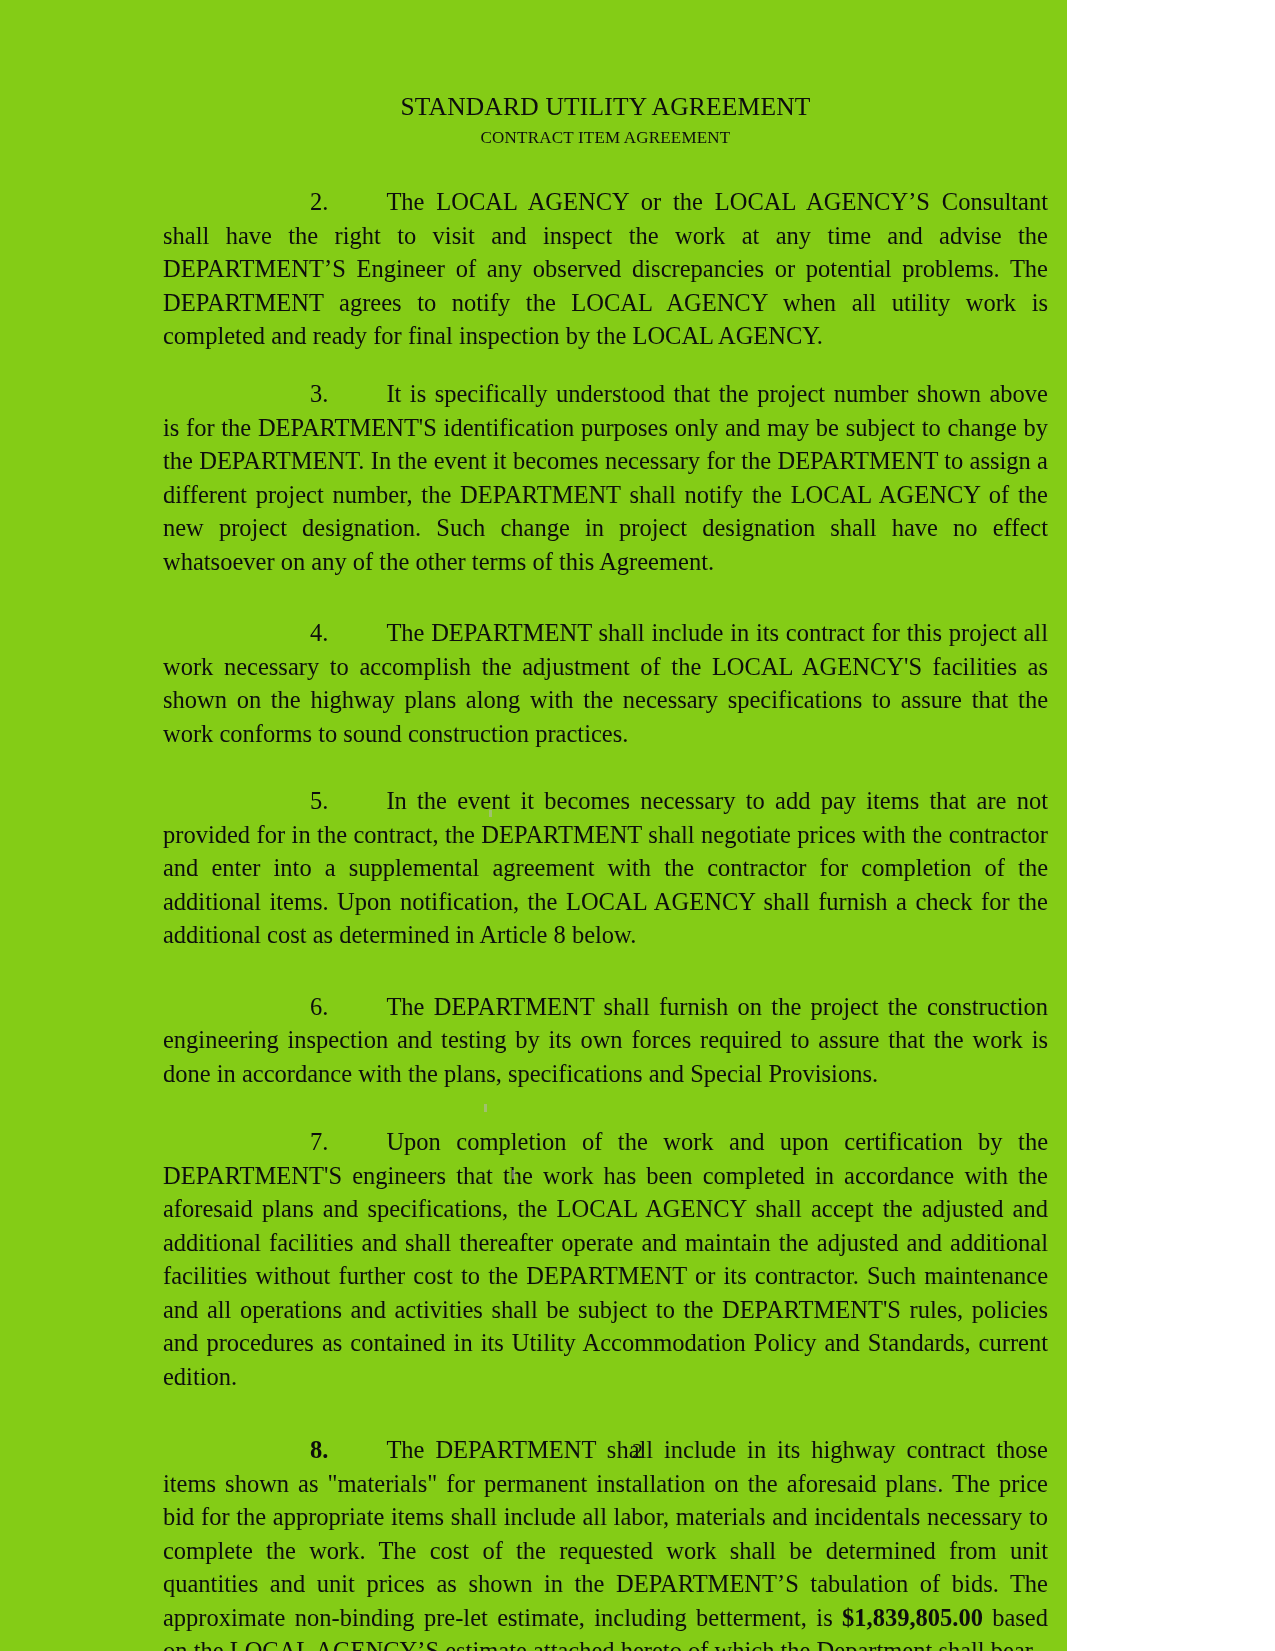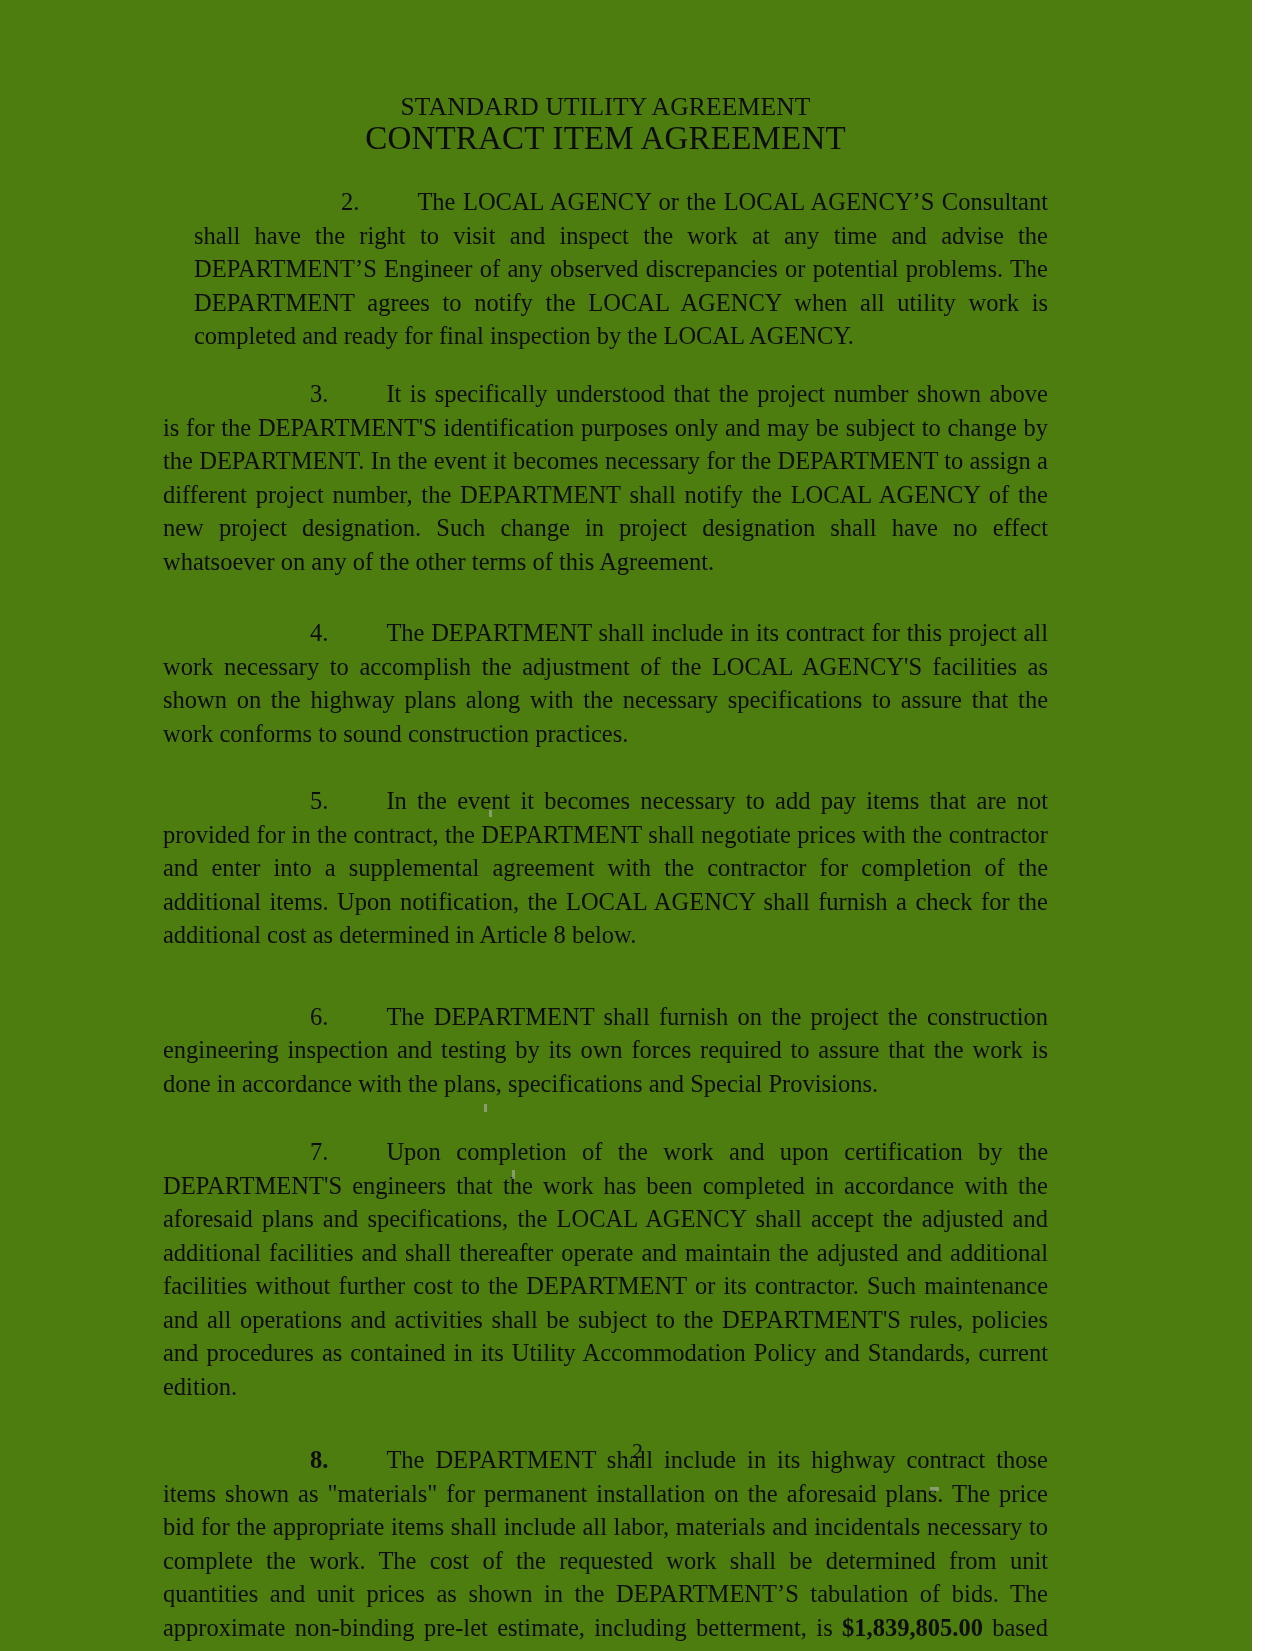--- a/index.html
+++ b/index.html
@@ -11,62 +11,63 @@
     width: 1275px;
     height: 1651px;
     font-family: "Liberation Serif", "DejaVu Serif", serif;
     color: #0d0d0d;
     position: relative;
     overflow: hidden;
   }
   .page {
     position: absolute;
     left: 0; top: 0;
-    width: 1252px;
+    width: 1027px;
     height: 1651px;
-    background: #4d7c0f;
+    background: #84cc16;
+    padding-left: 40px;
   }
   .content {
     position: absolute;
     left: 163px;
     top: 92px;
     width: 885px;
   }
   .doc-title {
     text-align: center;
     font-size: 25.5px;
     line-height: 30px;
     letter-spacing: 0.2px;
     white-space: nowrap;
   }
   .title-line-2 {
     text-align: center;
-    font-size: 33px;
+    font-size: 17px;
     line-height: 30px;
     letter-spacing: 0.2px;
     margin-top: 1px;
   }
   .para {
     font-size: 24.5px;
     line-height: 33.5px;
     text-align: justify;
     text-justify: inter-word;
     margin-top: 33px;
     text-indent: 0;
   }
   .para .lead {
     display: inline-block;
     margin-left: 147px;
     margin-right: 58px;
   }
-  .para.p2 { margin-top: 32px; margin-left: 31px; }
+  .para.p2 { margin-top: 32px; }
   .para.p3 { margin-top: 16px; }
   .para.p4 { margin-top: 38px; font-family: Liberation Serif, serif; }
   .para.p5 { margin-top: 34px; }
-  .para.p6 { margin-top: 48px; }
+  .para.p6 { margin-top: 38px; }
   .para.p7 { margin-top: 35px; }
   .para.p8 { margin-top: 40px; }
   b, .b { font-weight: bold; }
   .page-number {
     position: absolute;
     left: 0;
     top: 1438px;
     width: 1275px;
     text-align: center;
     font-size: 22px;

